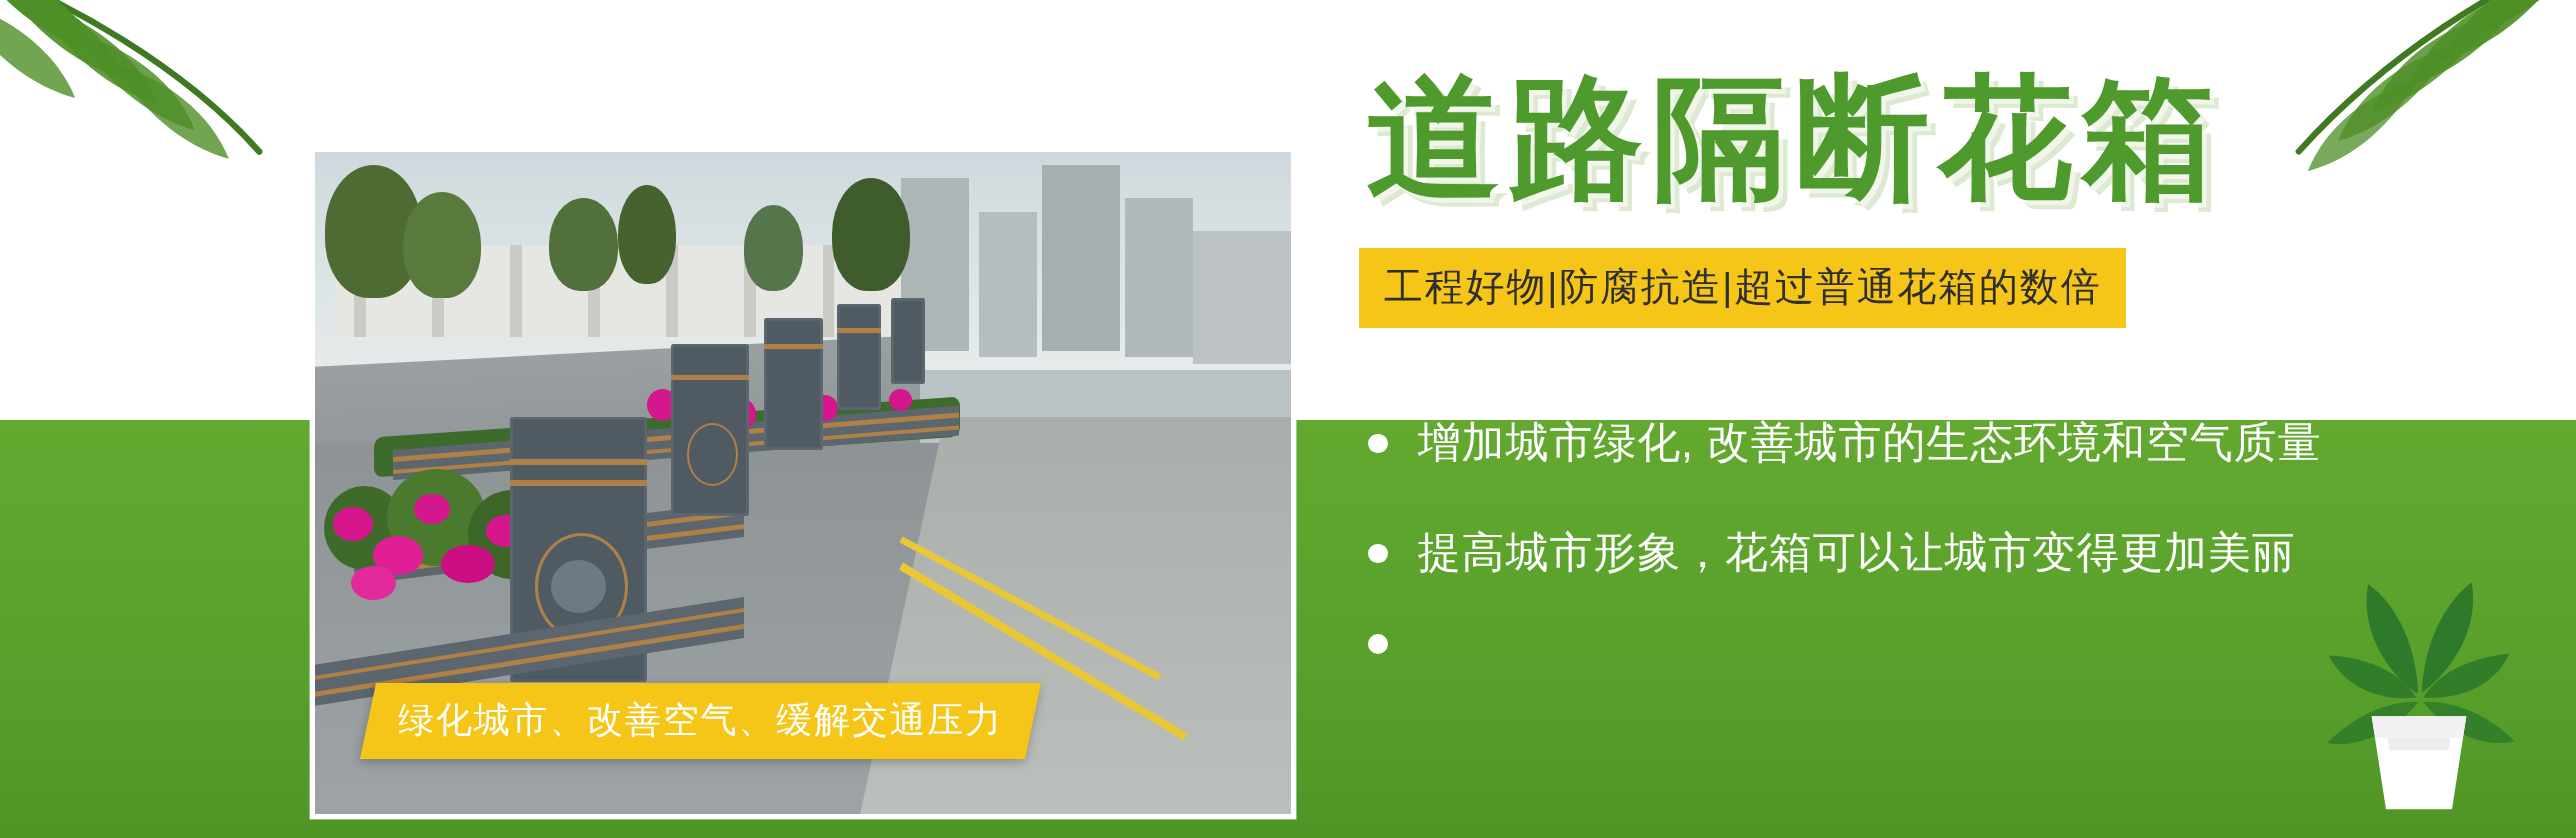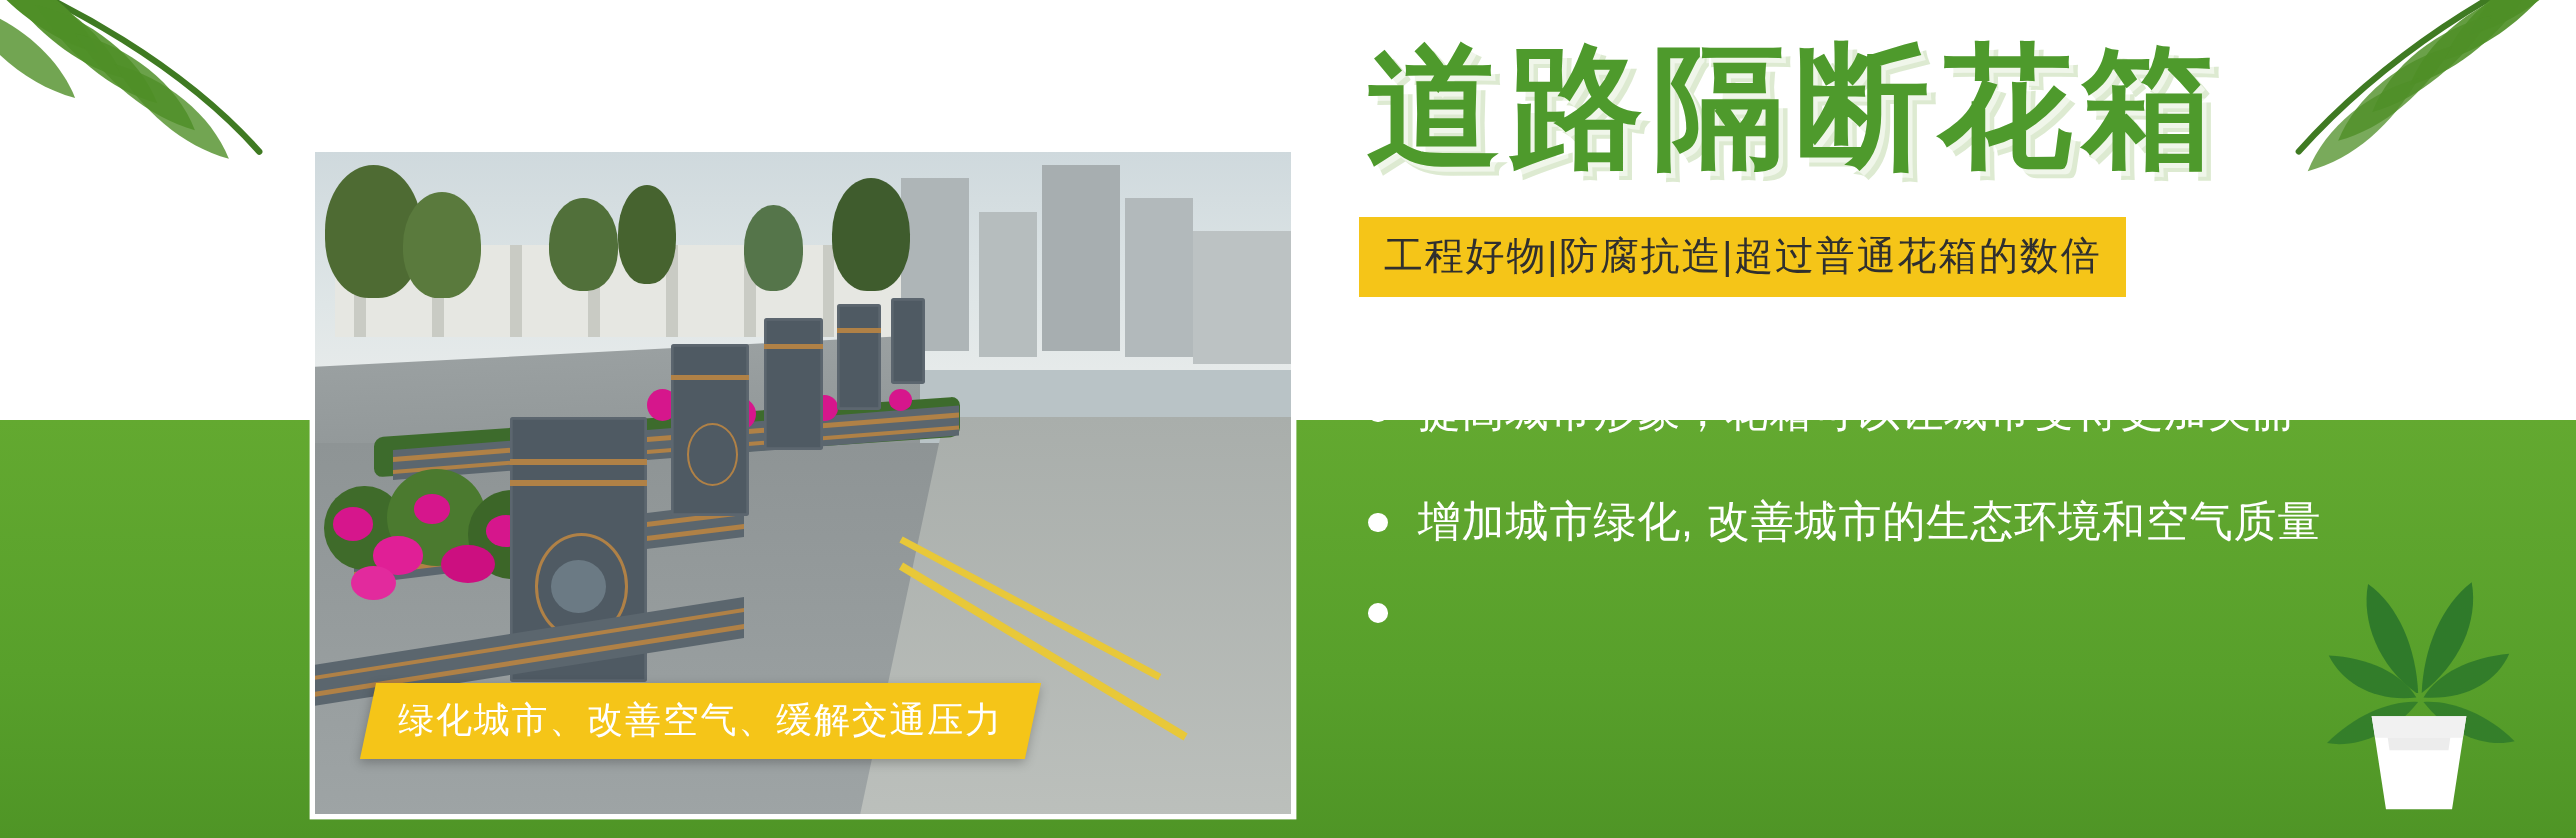--- a/index.html
+++ b/index.html
@@ -48,21 +48,21 @@
     color:#ffffff;
     font-size:36px;
     letter-spacing:1.8px;
     padding:12.5px 30px 14.3px 30px;
     transform:skewX(-12deg);
     box-shadow:0 3.6px 10.7px rgba(0,0,0,.25);
   }
   .photo-caption span{display:inline-block;transform:skewX(12deg);}
   
   .right-col{
-    position:absolute;left:1359px;top:37px;width:1180px;
+    position:absolute;left:1359px;top:68px;width:1180px;
   }
   .headline{
     font-size:134px;
     font-weight:bold;
     color:#4e9a2c;
     letter-spacing:9px;
     line-height:1.05;
     text-shadow:4.5px 5.4px 0 rgba(255,255,255,.55), 9px 9px 0 rgba(120,170,70,.25);
     margin:0 0 0 7.2px;
     white-space:nowrap;
@@ -272,25 +272,25 @@
     <span>绿化城市、改善空气、缓解交通压力</span>
   </div>
 
   <div class="right-col">
     <div class="headline">道路隔断花箱</div>
     <div class="subtag">工程好物|防腐抗造|超过普通花箱的数倍</div>
 
     <ul class="bullets">
       <li>
         <span class="dot"></span>
-        <span>提高城市形象，花箱可以让城市变得更加美丽</span>
+        <span>增加城市绿化, 改善城市的生态环境和空气质量</span>
       </li>
       <li>
         <span class="dot"></span>
-        <span>增加城市绿化, 改善城市的生态环境和空气质量</span>
+        <span>提高城市形象，花箱可以让城市变得更加美丽</span>
       </li>
       <li>
         <span class="dot"></span>
       </li>
     </ul>
   </div>
 
 </div>
 
 

